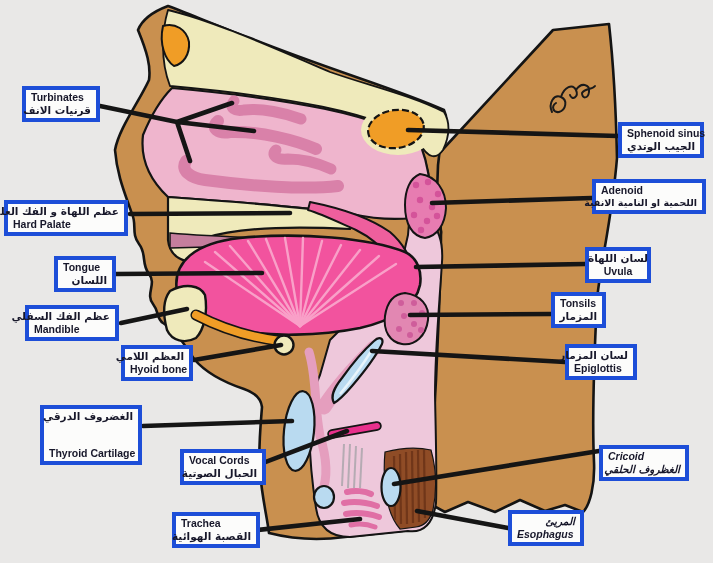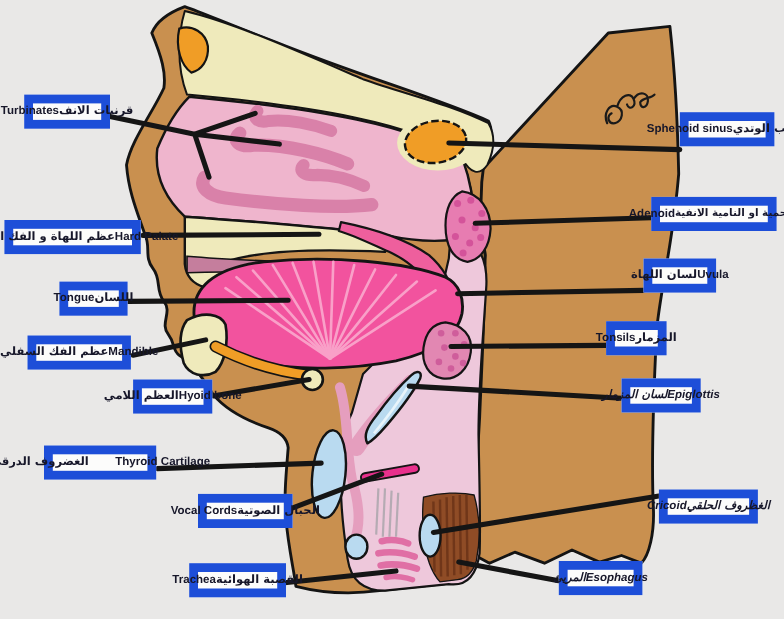--- a/index.html
+++ b/index.html
@@ -8,23 +8,23 @@
     width:713px;height:563px;
     background:#e9e8e7;
     overflow:hidden;
     font-family:"Liberation Sans", sans-serif;
   }
   .stage svg{position:absolute;left:0;top:0;}
   .lbl{
     position:absolute;
     box-sizing:border-box;
     background:#fcfcfb;
-    border:8px solid #1d4ed8;
+    border:4px solid #1d4ed8;
     padding:1px 5px;
-    display:flex;flex-direction:row;
+    display:flex;flex-direction:column;
     justify-content:center;
     color:#17172a;
     font-size:10.5px;
     font-weight:bold;
     line-height:1.25;
     z-index:5;
   }
   .lbl span{white-space:nowrap;display:block;}
   .lbl .ar{font-family:"DejaVu Sans", sans-serif;direction:rtl;text-align:right;font-weight:bold;}
   .lbl .en{text-align:left;}
@@ -211,21 +211,21 @@
     <path d="M599,451 L394,484"></path>
     <path d="M508,528 L417,511"></path>
   </g>
 </svg>
 
 <div class="lbl" style="left:22px;top:86px;width:78px;">
   <span class="en">Turbinates</span>
   <span class="ar">قرنيات الانف</span>
 </div>
 
-<div class="lbl" style="left:618px;top:102px;width:86px;">
+<div class="lbl" style="left:618px;top:122px;width:86px;">
   <span class="en">Sphenoid sinus</span>
   <span class="ar">الجيب الوتدي</span>
 </div>
 
 <div class="lbl" style="left:592px;top:179px;width:114px;">
   <span class="en">Adenoid</span>
   <span class="ar sm">اللحمية او النامية الانفية</span>
 </div>
 
 <div class="lbl" style="left:4px;top:200px;width:124px;">
@@ -256,31 +256,31 @@
 <div class="lbl" style="left:160px;top:449px;width:86px;margin-left:20px;">
   <span class="en">Vocal Cords</span>
   <span class="ar">الحبال الصوتية</span>
 </div>
 
 <div class="lbl" style="left:172px;top:512px;width:88px;">
   <span class="en">Trachea</span>
   <span class="ar">القصبة الهوائية</span>
 </div>
 
-<div class="lbl" style="left:585px;top:235px;width:66px;">
+<div class="lbl" style="left:585px;top:247px;width:66px;align-items:center;">
   <span class="ar">لسان اللهاة</span>
   <span class="en">Uvula</span>
 </div>
 
 <div class="lbl" style="left:551px;top:292px;width:55px;">
   <span class="en">Tonsils</span>
   <span class="ar">المزمار</span>
 </div>
 
-<div class="lbl" style="left:565px;top:344px;width:72px;font-style:italic;">
+<div class="lbl" style="left:565px;top:344px;width:72px;">
   <span class="ar">لسان المزمار</span>
   <span class="en">Epiglottis</span>
 </div>
 
 <div class="lbl" style="left:599px;top:445px;width:90px;font-style:italic;">
   <span class="en">Cricoid</span>
   <span class="ar">الغظروف الحلقي</span>
 </div>
 
 <div class="lbl" style="left:508px;top:510px;width:76px;font-style:italic;">

